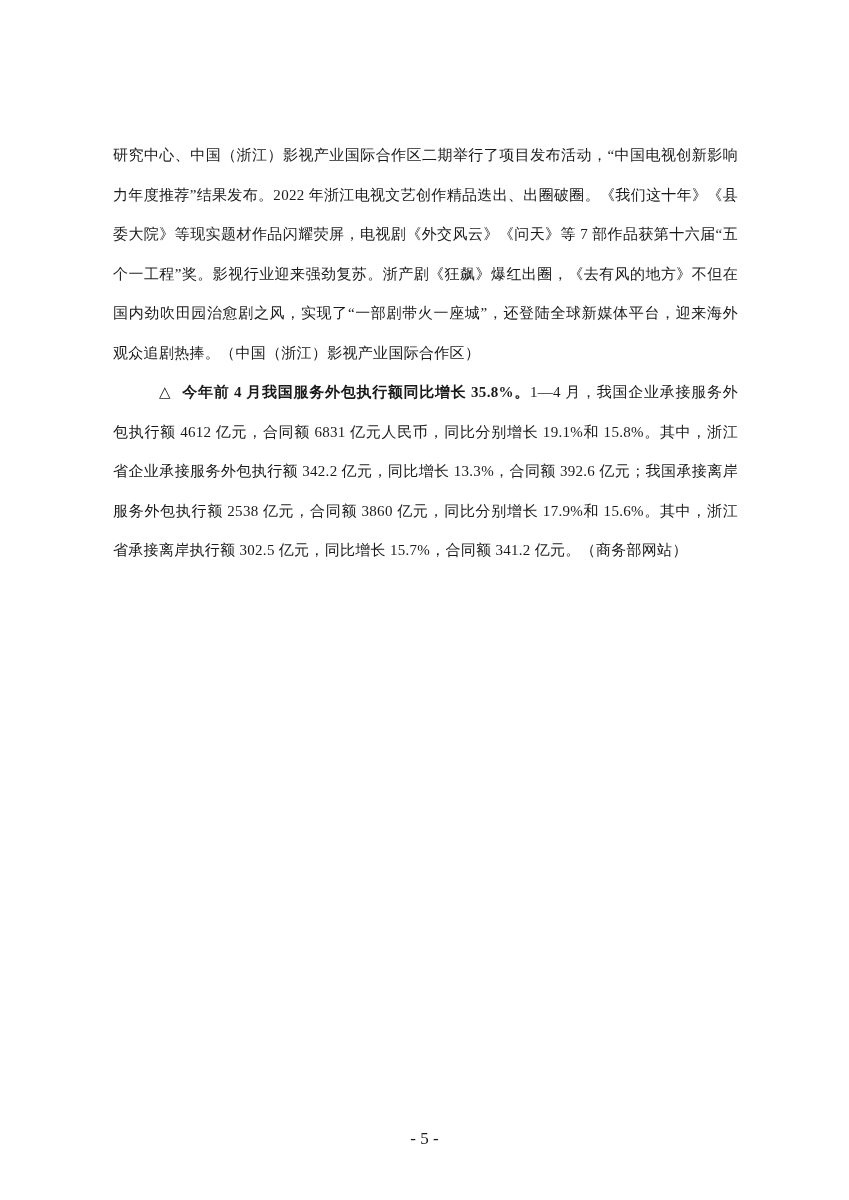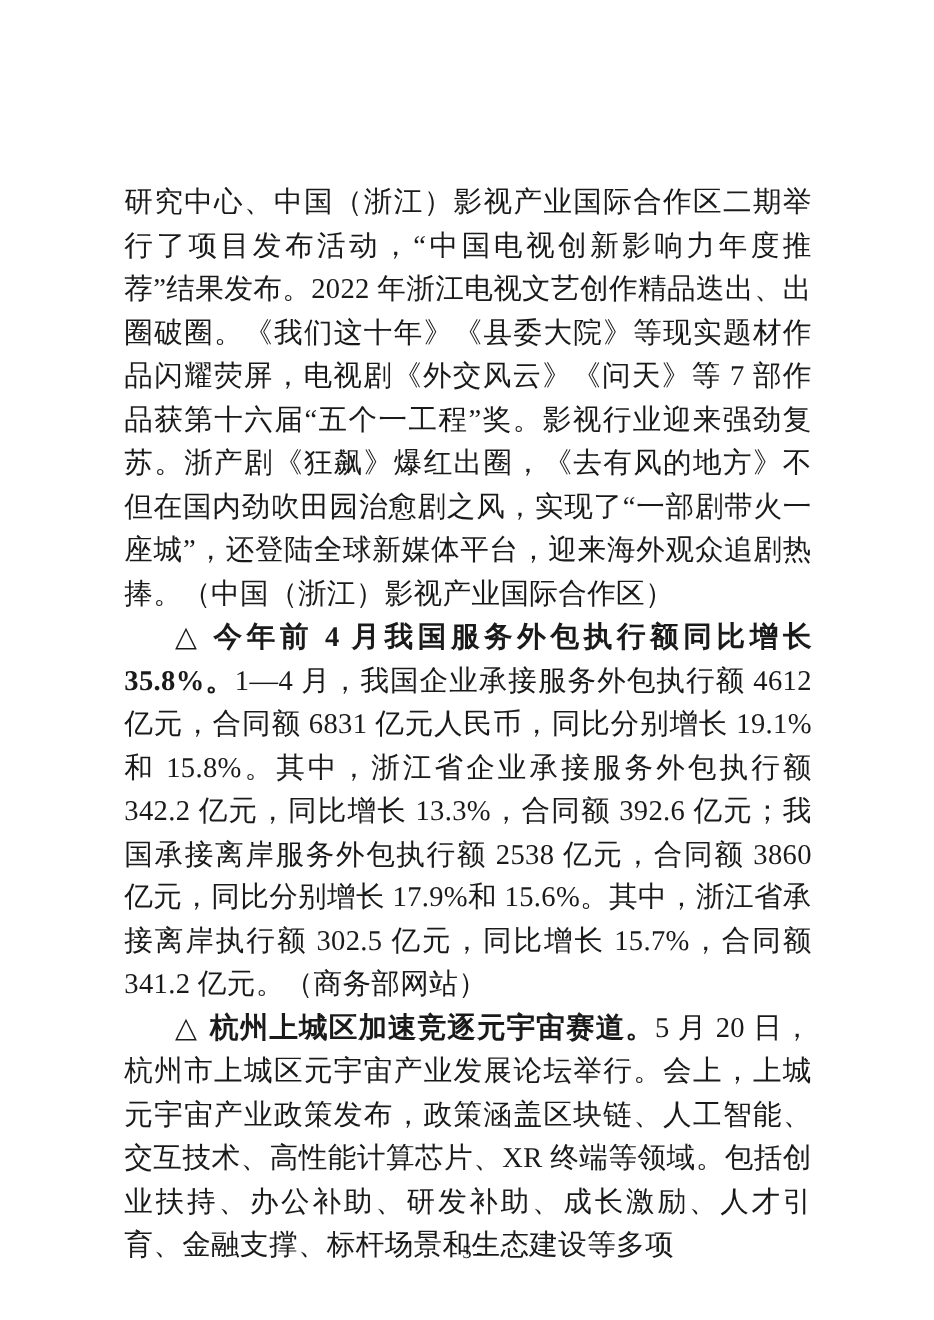--- a/index.html
+++ b/index.html
@@ -12,23 +12,23 @@
     width: 849px;
     height: 1200px;
     background: #ffffff;
     overflow: hidden;
     font-family: "Liberation Serif", "DejaVu Serif", serif;
     color: #1a1a1a;
   }
   .content {
     position: absolute;
     left: 113px;
-    top: 164px;
+    top: 136px;
     width: 625px;
-    font-size: 26px;
+    font-size: 15px;
     line-height: 39.5px;
     text-align: justify;
     text-justify: inter-character;
     letter-spacing: 0.3px;
   }
   .para {
     margin: 0;
     padding: 0;
   }
   .para.indented {
@@ -56,19 +56,18 @@
 <body>
 
 <div class="page">
 
   <div class="content">
 
     <p class="para"><span>研究中心、中国（浙江）影视产业国际合作区二期举行了项目发布活动，“中国电视创新影响力年度推荐”结果发布。2022 年浙江电视文艺创作精品迭出、出圈破圈。《我们这十年》《县委大院》等现实题材作品闪耀荧屏，电视剧《外交风云》《问天》等 7 部作品获第十六届“五个一工程”奖。影视行业迎来强劲复苏。浙产剧《狂飙》爆红出圈，《去有风的地方》不但在国内劲吹田园治愈剧之风，实现了“一部剧带火一座城”，还登陆全球新媒体平台，迎来海外观众追剧热捧。（中国（浙江）影视产业国际合作区）</span></p>
 
     <p class="para indented"><span class="item-marker">△</span><span class="headline">今年前 4 月我国服务外包执行额同比增长 35.8%。</span><span>1—4 月，我国企业承接服务外包执行额 4612 亿元，合同额 6831 亿元人民币，同比分别增长 19.1%和 15.8%。其中，浙江省企业承接服务外包执行额 342.2 亿元，同比增长 13.3%，合同额 392.6 亿元；我国承接离岸服务外包执行额 2538 亿元，合同额 3860 亿元，同比分别增长 17.9%和 15.6%。其中，浙江省承接离岸执行额 302.5 亿元，同比增长 15.7%，合同额 341.2 亿元。（商务部网站）</span></p>
 
-    <p class="para indented"><span class="item-marker">△</span><span class="headline">杭州上城区加速竞逐元宇宙赛道。</span><span>5 月 20 日，杭州市上城区元宇宙产业发展论坛举行。会上，上城元宇宙产业政策发布，政策涵盖区块链、人工智能、交互技术、高性能计算芯片、XR 终端等领域。包括创业扶持、办公补助、研发补助、成长激励、人才引育、金融支撑、标杆场景和生态建设等多项</span></p>
 
   </div>
 
   <div class="footer">- 5 -</div>
 
 </div>
 
 </body></html>

